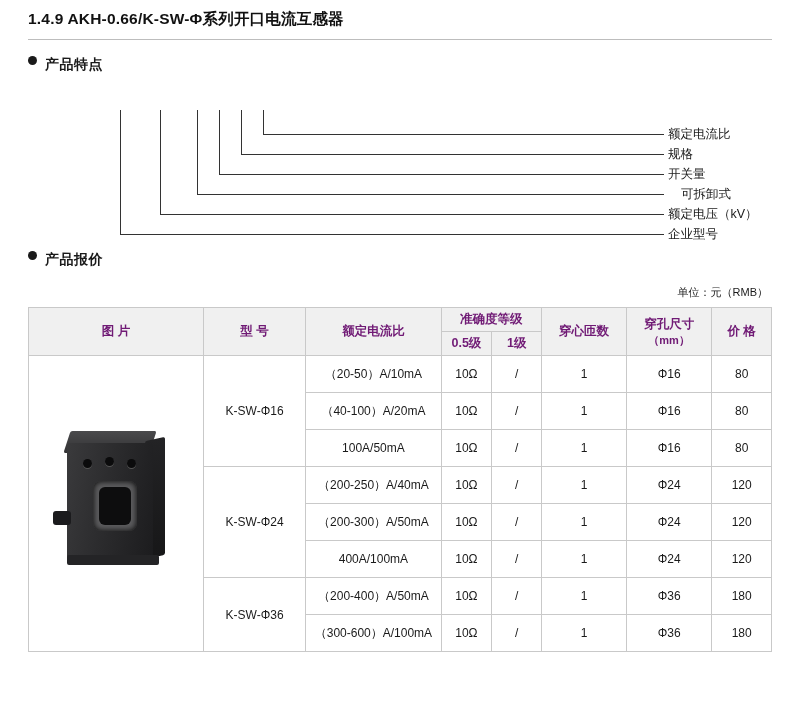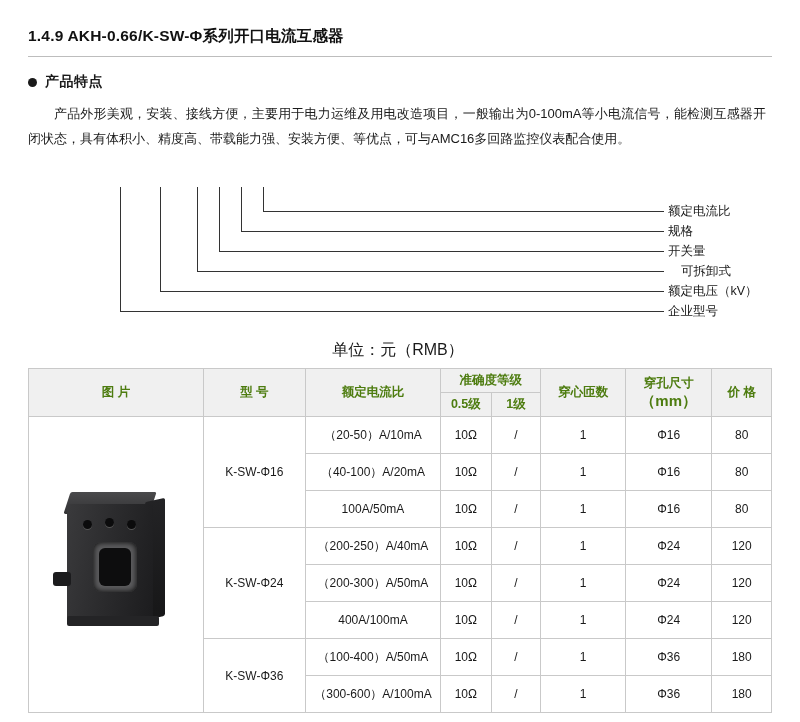--- a/index.html
+++ b/index.html
@@ -18,31 +18,31 @@
     position: relative;
     width: 800px;
     height: 722px;
     box-sizing: border-box;
     padding: 0 28px;
   }
   .doc-title {
     font-size: 15.5px;
     font-weight: bold;
     color: #111;
-    padding-top: 26px;
+    padding-top: 9px;
     letter-spacing: 0.2px;
   }
   .title-rule {
     border-bottom: 1px solid #bdbdbd;
     margin-top: 9px;
     margin-bottom: 0;
   }
   .section-head {
     display: flex;
-    align-items: center;
+    align-items: flex-start;
     margin-top: 16px;
     font-size: 14px;
     font-weight: bold;
   }
   .bullet {
     width: 9px;
     height: 9px;
     border-radius: 50%;
     background: #1a1a1a;
     display: inline-block;
@@ -91,51 +91,51 @@
     border-bottom: 1px solid #333;
   }
   .leader-label {
     position: absolute;
     font-size: 12.5px;
     white-space: nowrap;
   }
 
   
   .unit-line {
-    text-align: center;
-    font-size: 16px;
+    text-align: right;
+    font-size: 11px;
     margin-top: 16px;
     padding-right: 4px;
   }
   table.price {
     width: 100%;
     border-collapse: collapse;
     margin-top: 7px;
     font-size: 12px;
   }
   table.price th, table.price td {
     border: 1px solid #c9c9c9;
     text-align: center;
     vertical-align: middle;
     padding: 0;
   }
   table.price thead th {
     background: #f0f0f0;
     font-weight: bold;
     font-size: 12.5px;
     height: 23px;
-    color: #4d7c0f;
+    color: #701a75;
   }
   table.price thead th.tall { height: 46px; }
   table.price tbody td {
     height: 36px;
     font-size: 12px;
   }
   td.model-cell { font-size: 12.5px; }
-  .sub { font-size: 15px; text-align: right; }
+  .sub { font-size: 11px; text-align: right; }
   .img-cell {
     width: 176px;
     background: #fff;
     padding: 0;
   }
   .ct-wrap {
     position: relative;
     width: 150px;
     height: 170px;
     margin: 0 auto;
@@ -221,21 +221,20 @@
 
 <div class="page">
 
   <div class="doc-title">1.4.9  AKH-0.66/K-SW-Φ系列开口电流互感器</div>
   <div class="title-rule"></div>
 
   <div class="section-head">
     <span class="bullet"></span>
     <span class="label">产品特点</span>
   </div>
-  <div class="body-text">产品外形美观，安装、接线方便，主要用于电力运维及用电改造项目，一般输出为0-100mA等小电流信号，能检测互感器开闭状态，具有体积小、精度高、带载能力强、安装方便、等优点，可与AMC16多回路监控仪表配合使用。</div>
 
 
   <div class="model-block">
 
     <div class="leader" style="left:235px; top:28px; width:400px; height:24px;"></div>
     <div class="leader-label" style="left:640px; top:44px;">额定电流比</div>
 
     <div class="leader" style="left:213px; top:28px; width:422px; height:44px;"></div>
     <div class="leader-label" style="left:640px; top:64px;">规格</div>
 
@@ -245,20 +244,24 @@
     <div class="leader" style="left:169px; top:28px; width:466px; height:84px;"></div>
     <div class="leader-label" style="left:653px; top:104px;">可拆卸式</div>
 
     <div class="leader" style="left:132px; top:28px; width:503px; height:104px;"></div>
     <div class="leader-label" style="left:640px; top:124px;">额定电压（kV）</div>
 
     <div class="leader" style="left:92px; top:28px; width:543px; height:124px;"></div>
     <div class="leader-label" style="left:640px; top:144px;">企业型号</div>
   </div>
 
+  <div class="section-head" style="margin-top:4px;">
+    <span class="bullet"></span>
+    <span class="label">产品报价</span>
+  </div>
 
   <div class="unit-line">单位：元（RMB）</div>
 
   <table class="price">
     <thead>
       <tr>
         <th class="tall" rowspan="2" style="width:176px;">图  片</th>
         <th class="tall" rowspan="2" style="width:108px;">型  号</th>
         <th class="tall" rowspan="2" style="width:140px;">额定电流比</th>
         <th colspan="2" style="width:104px;">准确度等级</th>
@@ -338,21 +341,21 @@
         <td>400A/100mA</td>
         <td>10Ω</td>
         <td>/</td>
         <td>1</td>
         <td>Φ24</td>
         <td>120</td>
       </tr>
 
       <tr>
         <td class="model-cell" rowspan="2">K-SW-Φ36</td>
-        <td>（100-400）A/50mA</td>
+        <td>（200-400）A/50mA</td>
         <td>10Ω</td>
         <td>/</td>
         <td>1</td>
         <td>Φ36</td>
         <td>180</td>
       </tr>
       <tr>
         <td>（300-600）A/100mA</td>
         <td>10Ω</td>
         <td>/</td>

